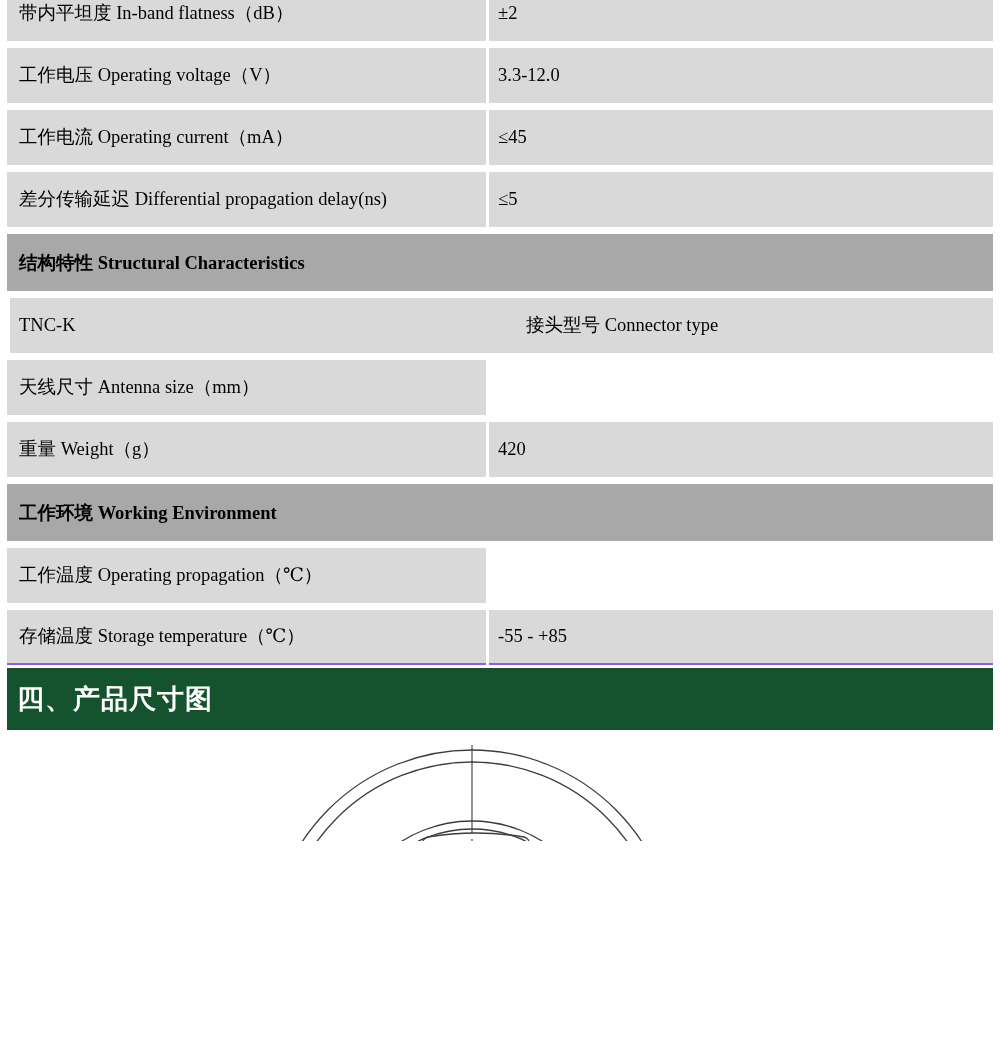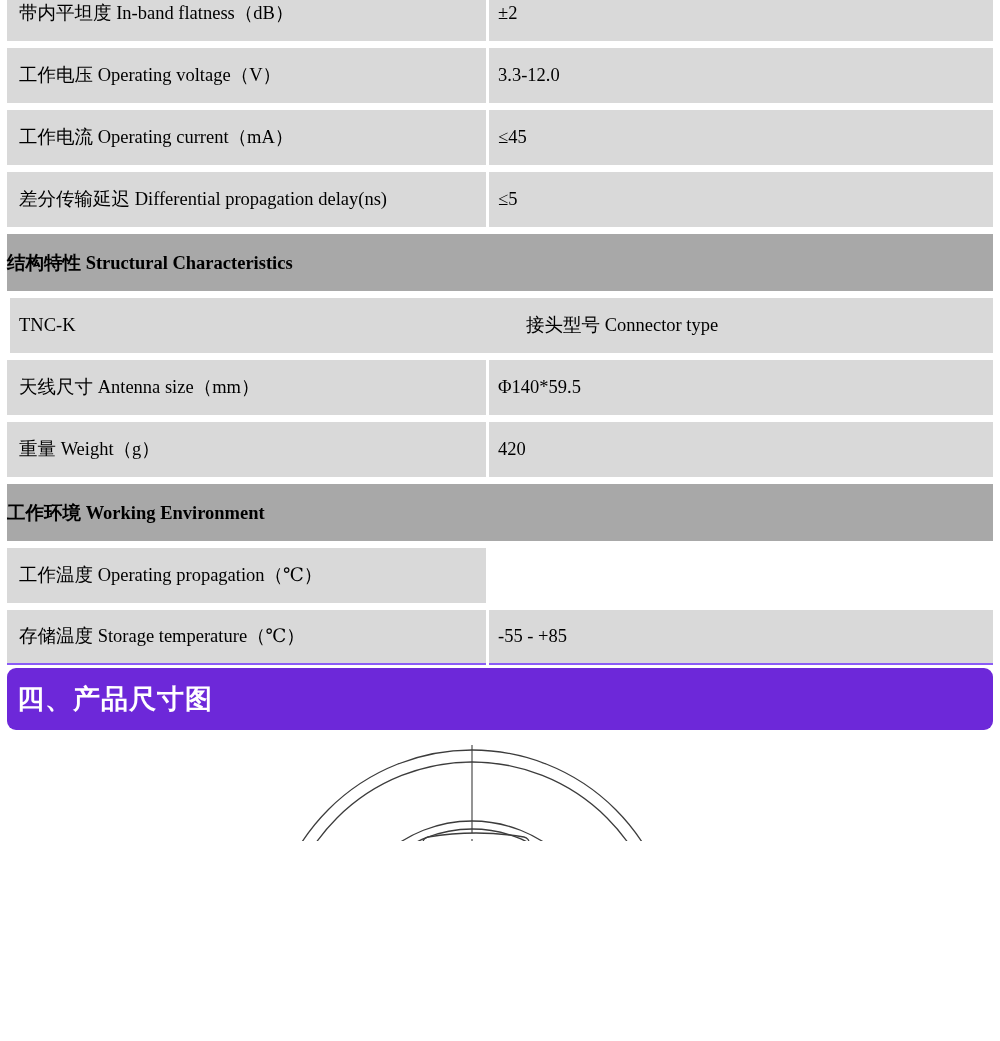--- a/index.html
+++ b/index.html
@@ -22,30 +22,30 @@
     box-sizing:border-box;
   }
   .cell-label{width:479px;padding-left:12px;padding-right:4px;}
   .cell-value{flex:1;margin-left:3px;padding-left:9px;}
   .row-spec{height:55px;}
   .row-spec .cell{height:100%;}
   .row-last .cell{border-bottom:2px solid #8b5cf6;}
   .row-section{
     height:57px;background:#a8a8a8;
     display:flex;align-items:center;
-    box-sizing:border-box;
+    padding-left:12px;box-sizing:border-box;
     font-size:18.5px;font-weight:bold;
     margin-bottom:7px;
   }
   
   .banner{
     position:absolute;top:668px;left:7px;width:986px;height:62px;
-    background:#6d28d9;
+    background:#14532d;
     display:flex;align-items:center;
-    padding-left:10px;box-sizing:border-box;border-radius:9px;
+    padding-left:10px;box-sizing:border-box;
   }
   .banner span{
     color:#ffffff;font-weight:bold;font-size:27px;letter-spacing:1px;
   }
   
   .diagram-svg{position:absolute;top:738px;left:0;width:1000px;height:303px;}
 </style>
 </head>
 <body>
 
@@ -70,21 +70,20 @@
       </div>
       <div class="row-section">
         <span>结构特性  Structural Characteristics</span>
       </div>
       <div class="row row-spec">
         <div class="cell cell-value">TNC-K</div>
         <div class="cell cell-label">接头型号  Connector type</div>
       </div>
       <div class="row row-spec">
         <div class="cell cell-label">天线尺寸  Antenna size（mm）</div>
-        <div class="cell cell-value">Φ140*59.5</div>
       </div>
       <div class="row row-spec">
         <div class="cell cell-label">重量  Weight（g）</div>
         <div class="cell cell-value">420</div>
       </div>
       <div class="row-section">
         <span>工作环境  Working Environment</span>
       </div>
       <div class="row row-spec">
         <div class="cell cell-label">工作温度  Operating propagation（℃）</div>

